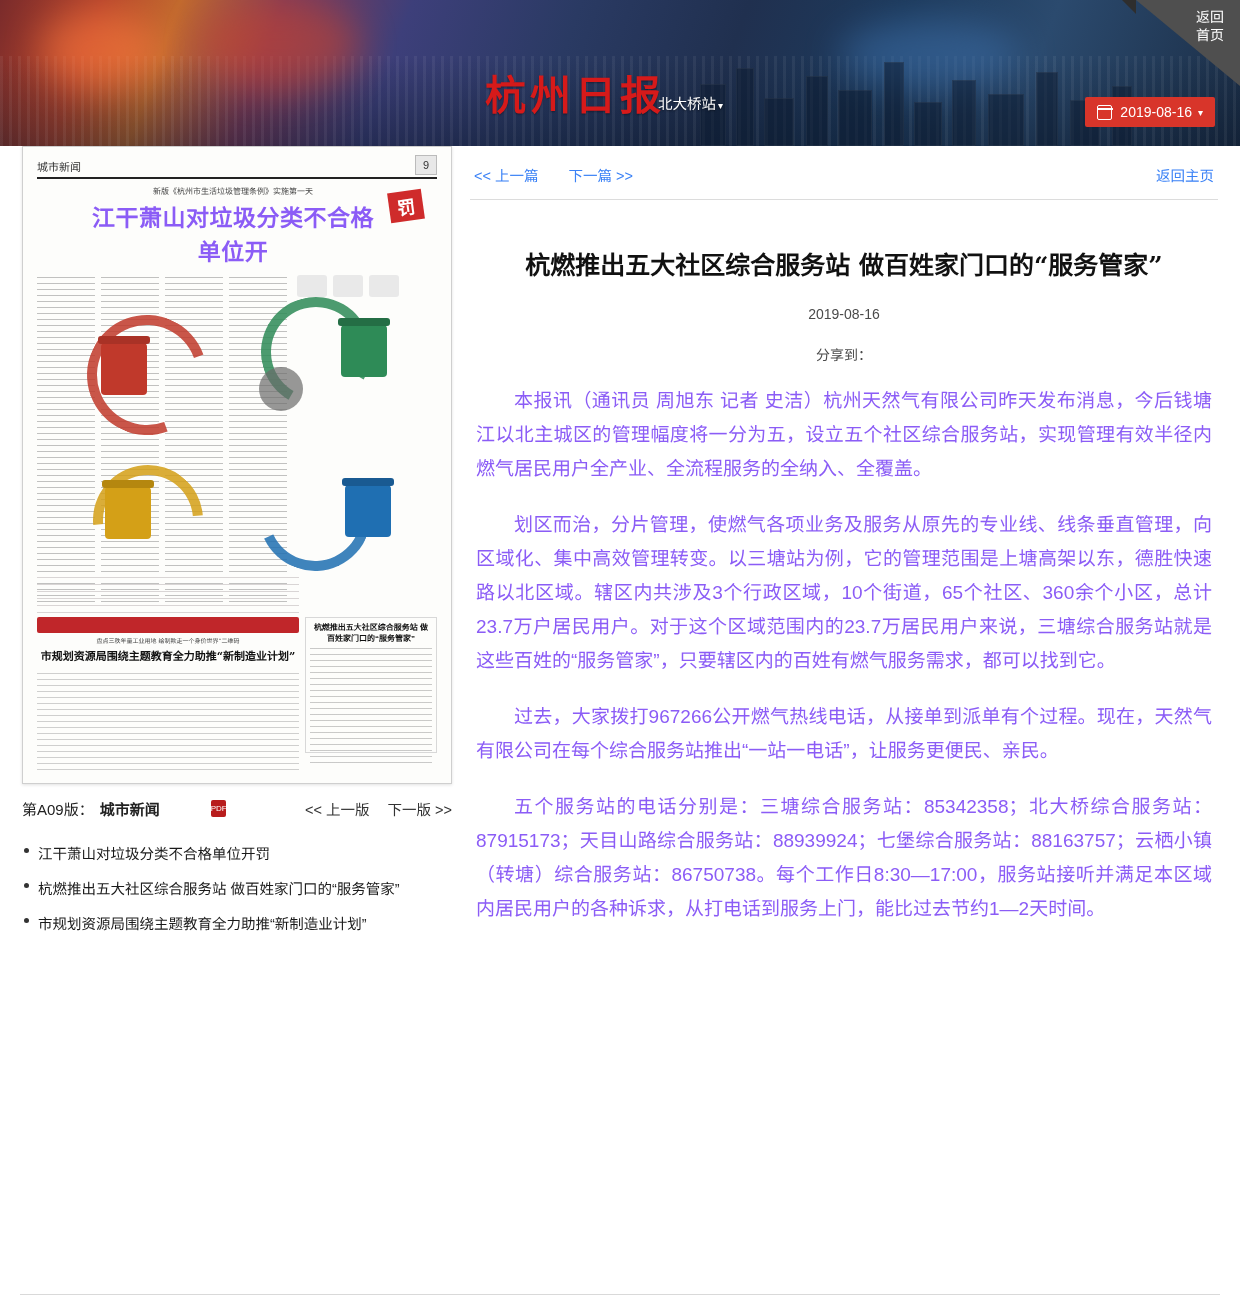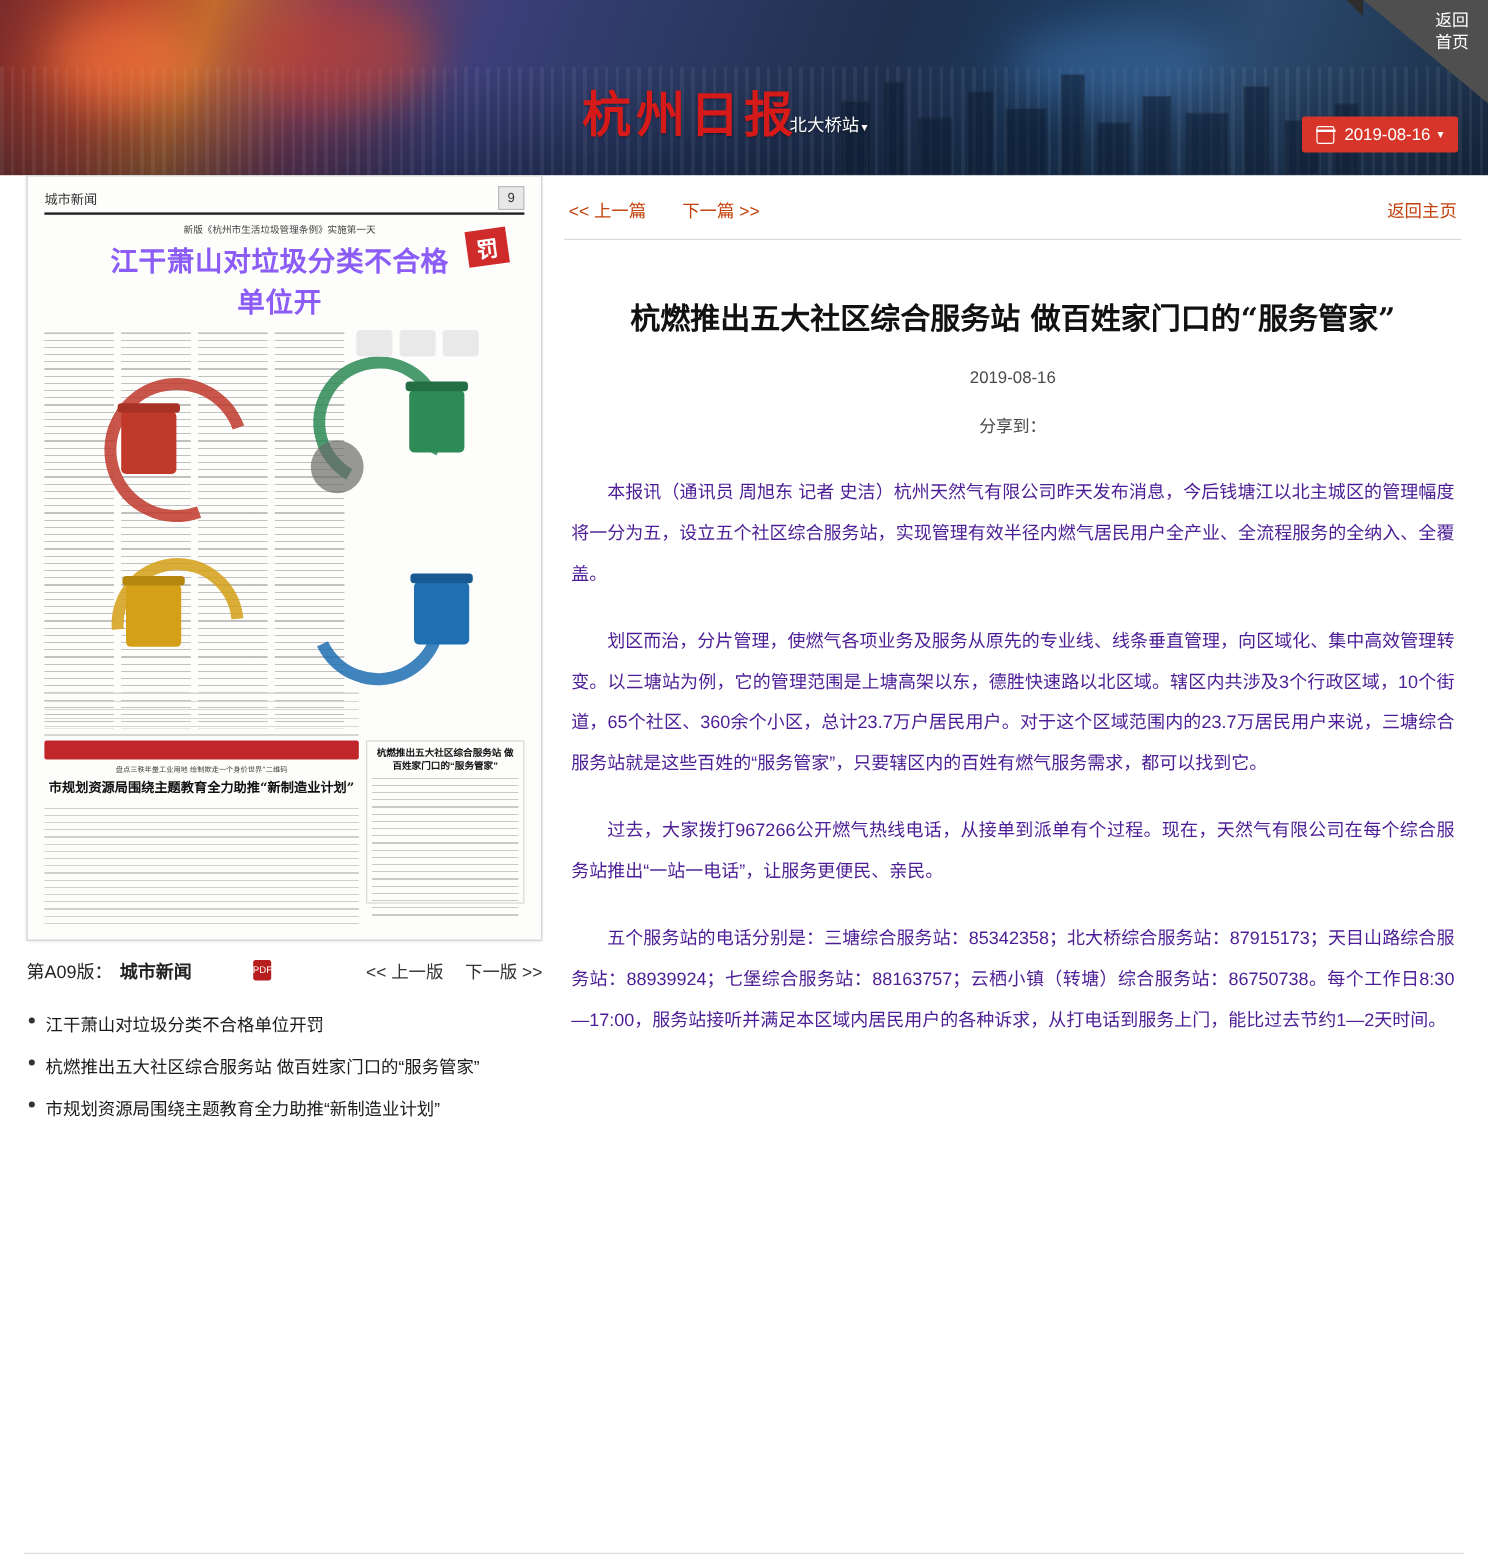--- a/index.html
+++ b/index.html
@@ -247,21 +247,21 @@
     top: 0;
     width: 748px;
   }
   .art-topbar {
     display: flex;
     align-items: flex-start;
     justify-content: space-between;
     padding: 18px 4px 14px 4px;
     border-bottom: 1px solid #dcdcdc;
     font-size: 14.5px;
-    color: #c2410c;
+    color: #3b82f6;
   }
   .art-topbar .nav-left span { margin-right: 26px; cursor:pointer; }
   .art-topbar .nav-right { cursor:pointer; }
 
   .art-title {
     margin: 48px 10px 0 10px;
     font-size: 25px;
     font-weight: bold;
     text-align: center;
     color: #111;
@@ -274,25 +274,25 @@
     font-size: 14px;
     color: #4a4a4a;
   }
   .art-share {
     margin-top: 22px;
     text-align: center;
     font-size: 14px;
     color: #4a4a4a;
   }
   .art-body {
-    margin-top: 30px;
+    margin-top: 20px;
     padding: 0 6px;
-    font-size: 15px;
+    font-size: 19px;
     line-height: 34px;
-    color: #4c1d95;
+    color: #8b5cf6;
     text-align: justify;
   }
   .art-body p { margin: 0 0 22px 0; text-indent: 2em; }
 
   
   .footer-sep {
     position:absolute;
     left: 20px; right: 20px;
     top: 1148px;
     border-top: 1px solid #d9d9d9;

